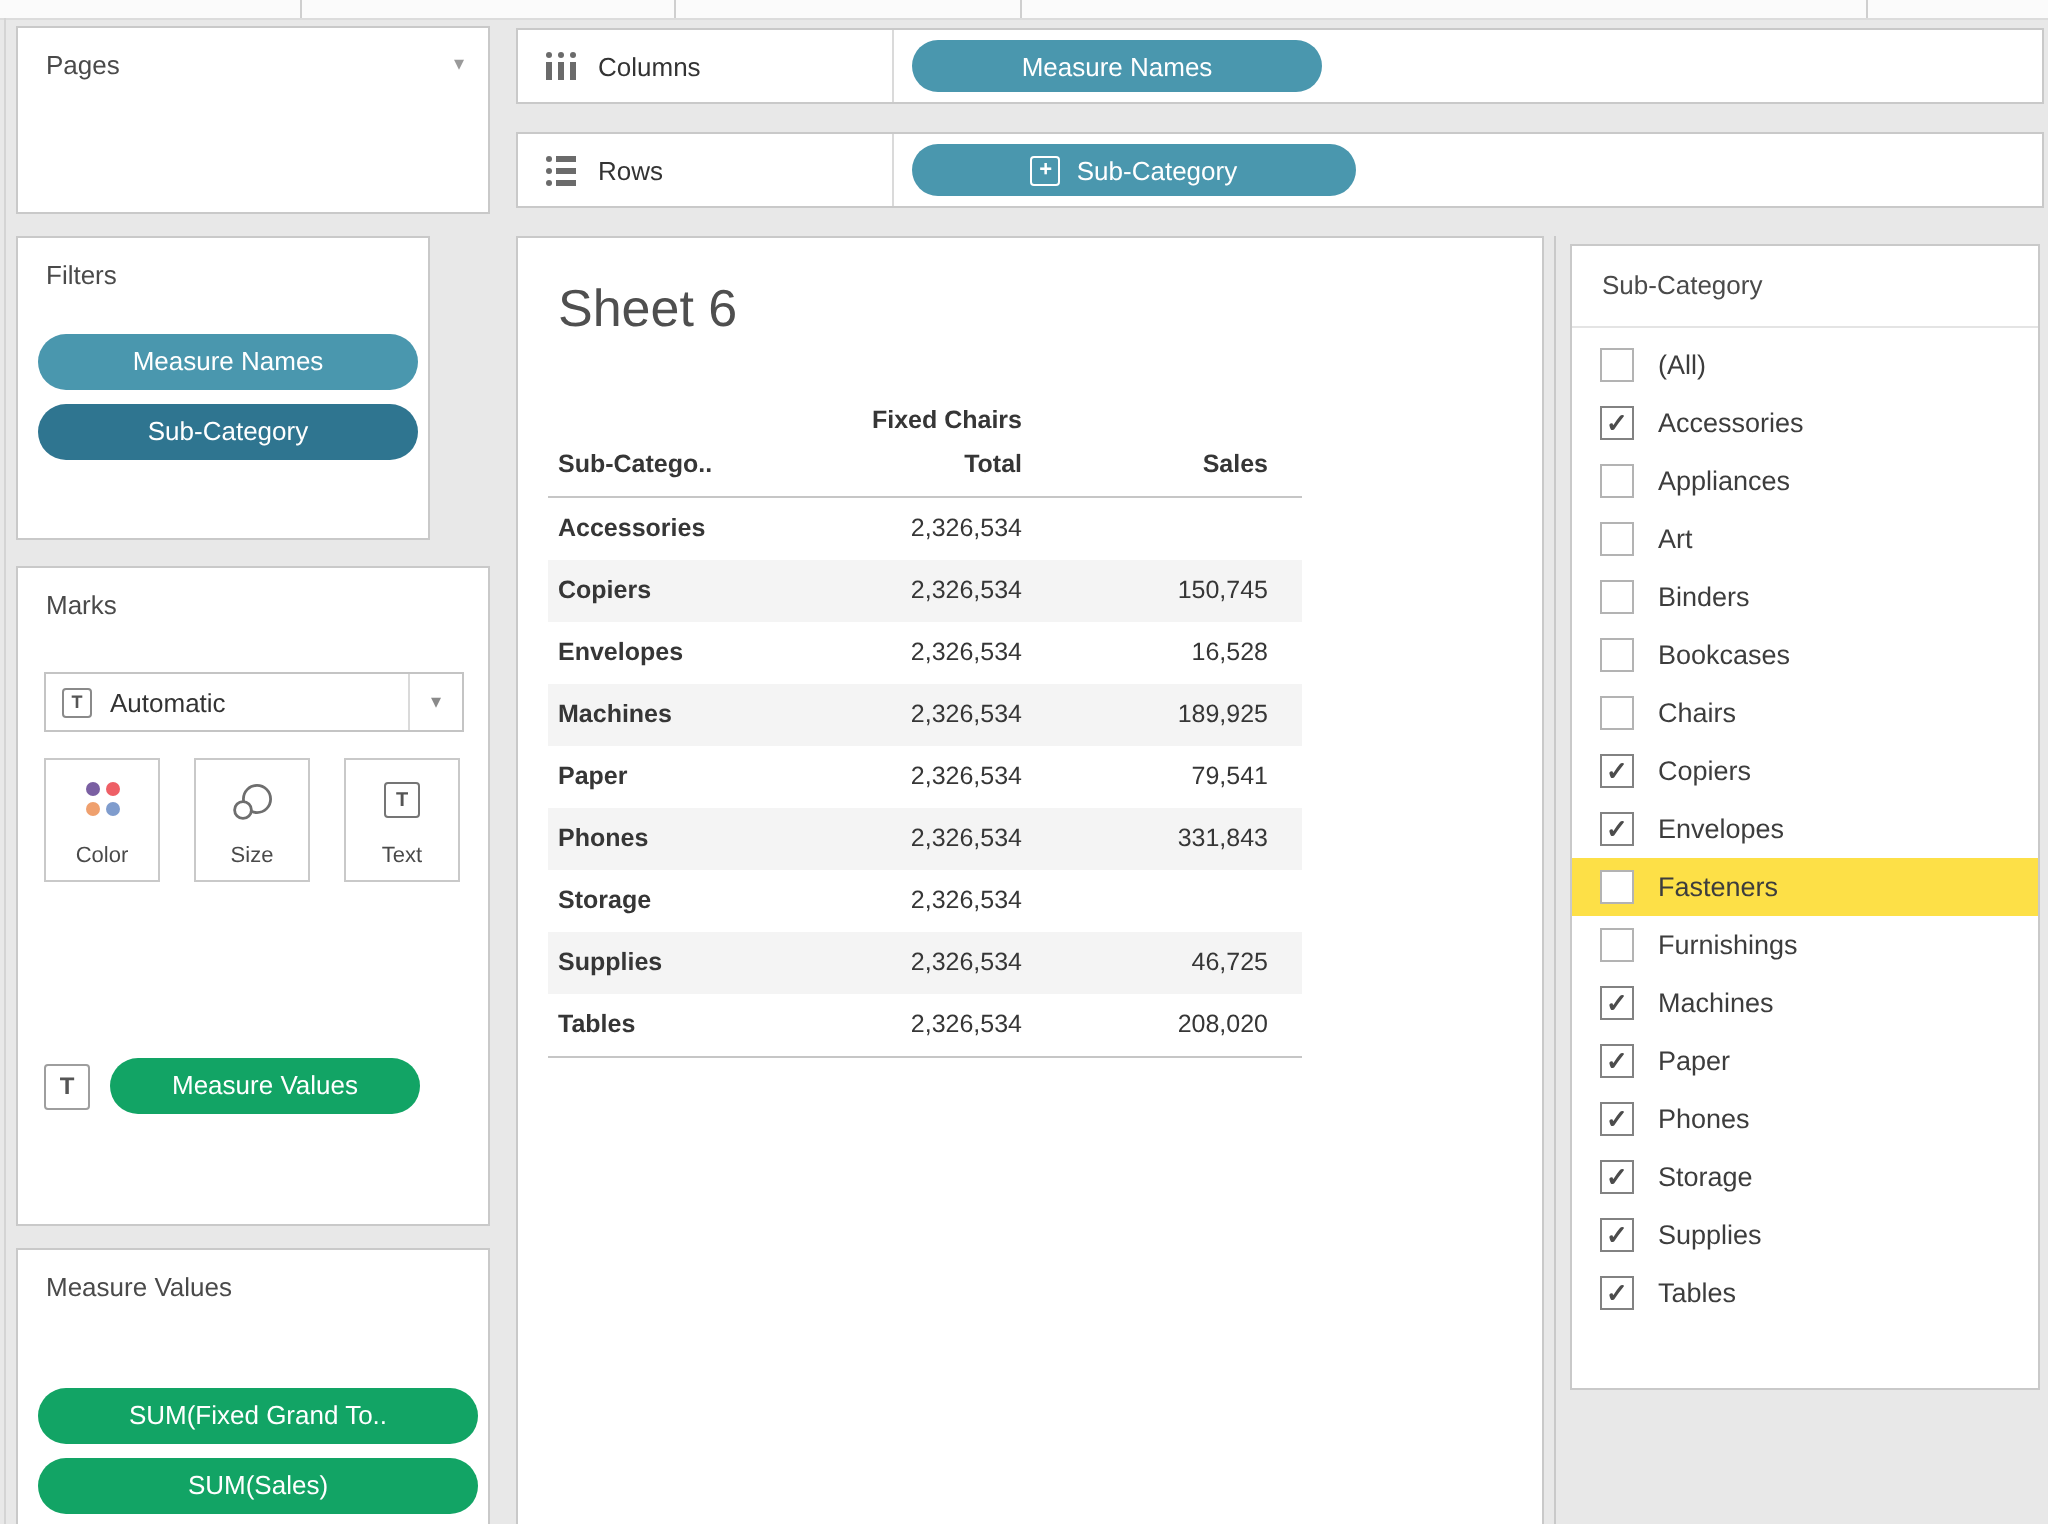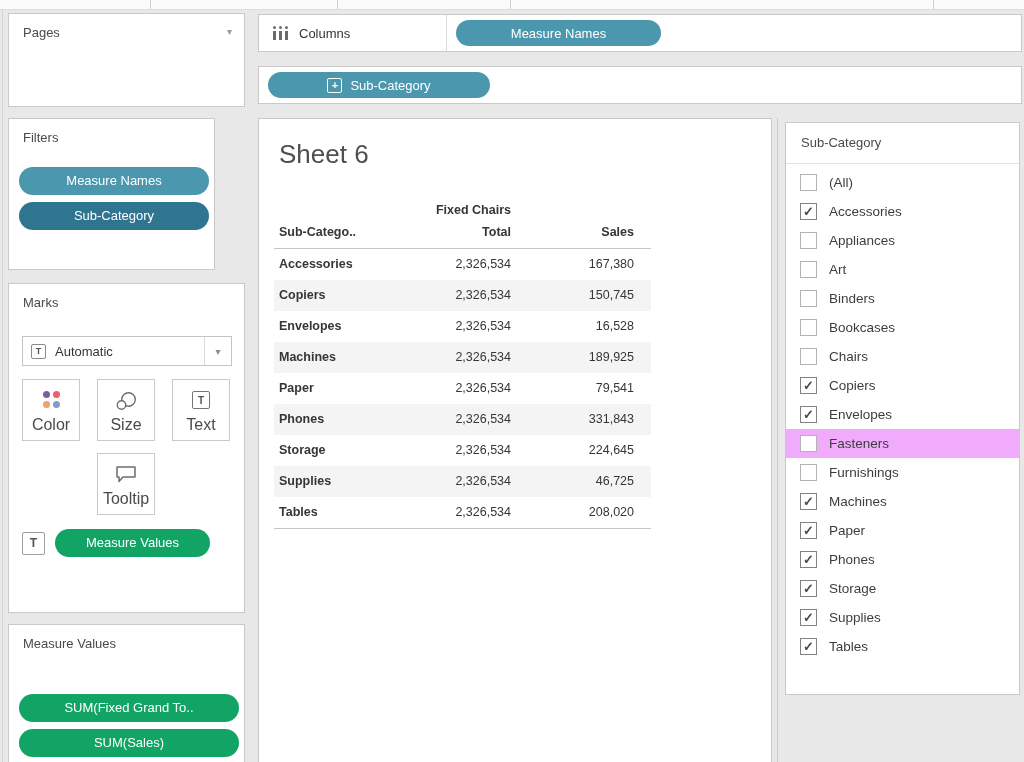--- a/index.html
+++ b/index.html
@@ -64,21 +64,21 @@
   .marktype-combo{position:absolute;left:13px;top:52px;width:210px;height:30px;border:1px solid #c4c4c4;
                   background:#fff;box-sizing:border-box;display:flex;align-items:center;}
   .ticon{display:inline-flex;align-items:center;justify-content:center;border:1px solid #8a8a8a;
          color:#555;font-weight:bold;background:#fff;box-sizing:border-box;}
   .marktype-combo .ticon{width:15px;height:15px;font-size:9px;margin-left:8px;border-radius:2px;}
   .combo-text{font-size:13px;color:#333;margin-left:9px;}
   .combo-caret{position:absolute;right:0;top:0;width:26px;height:28px;border-left:1px solid #dadada;
                display:flex;align-items:center;justify-content:center;color:#8a8a8a;font-size:10px;}
   .mark-btn{position:absolute;width:58px;height:62px;border:1px solid #c9c9c9;background:#fff;box-sizing:border-box;}
   .mb-icon{position:absolute;top:11px;left:0;width:100%;display:flex;justify-content:center;}
-  .mb-label{position:absolute;bottom:6px;left:0;width:100%;text-align:center;font-size:16px;color:#4a4a4a;margin-top:28px;}
+  .mb-label{position:absolute;bottom:6px;left:0;width:100%;text-align:center;font-size:11px;color:#4a4a4a;margin-top:28px;}
   #btn-color{left:13px;top:95px;}  #btn-size{left:88px;top:95px;}  #btn-text{left:163px;top:95px;}
   #btn-detail{left:13px;top:169px;} #btn-tooltip{left:88px;top:169px;}
   .color-glyph{display:grid;grid-template-columns:7px 7px;grid-gap:3px;}
   .color-glyph i{width:7px;height:7px;border-radius:50%;display:block;}
   .text-glyph{width:16px;height:16px;border:1px solid #757575;border-radius:2px;display:flex;align-items:center;
               justify-content:center;font-size:10px;font-weight:bold;color:#555;}
   .detail-glyph{display:flex;flex-direction:column;align-items:center;gap:2px;}
   .detail-glyph .fdot{width:5px;height:5px;border-radius:50%;background:#6e6e6e;margin-left:6px;}
   .detail-glyph .orow{display:flex;gap:2px;}
   .detail-glyph .orow i{width:6px;height:6px;border:1px solid #6e6e6e;border-radius:50%;display:block;}
@@ -108,21 +108,21 @@
 
   
   .pane-divider{position:absolute;left:777px;top:118px;width:1px;height:644px;background:#c9c9c9;}
 
   
   #qf-card{left:785px;top:122px;width:235px;height:573px;}
   .qf-title{position:absolute;left:15px;top:12px;font-size:13px;color:#4a4a4a;}
   .qf-rule{position:absolute;left:0;top:40px;width:100%;height:1px;background:#e4e4e4;}
   .qf-list{position:absolute;left:0;top:45px;width:100%;}
   .qf-item{display:flex;align-items:center;height:29px;padding-left:14px;box-sizing:border-box;}
-  .qf-item.highlighted{background:#f0abfc;}
+  .qf-item.highlighted{background:#fde047;}
   .checkbox{width:15px;height:15px;border:1px solid #b3b3b3;background:#fff;box-sizing:content-box;
             display:flex;align-items:center;justify-content:center;margin-right:12px;flex:none;}
   .qf-item.checked .checkbox{border-color:#828282;}
   .check{display:none;font-size:13px;font-weight:bold;color:#4c4c4c;line-height:1;margin-top:-1px;}
   .qf-item.checked .check{display:block;}
   .qf-label{font-size:13.5px;color:#3d3d3d;white-space:nowrap;}
 </style>
 </head>
 <body>
 
@@ -159,20 +159,37 @@
   </div>
   <div class="shelf-body">
       <div class="shelf-pill">
 
     <span>Measure Names</span>
   </div>
     </div>
 </div>
 
 <div class="shelf" style="top:66px">
+  <div class="shelf-head">
+    <span class="rows-glyph">
+      <span class="rbar">
+          <i></i>
+          <b></b>
+        </span>
+        <span class="rbar">
+          <i></i>
+          <b></b>
+        </span>
+        <span class="rbar">
+          <i></i>
+          <b></b>
+        </span>
+    </span>
+    <span class="shelf-label">Rows</span>
+  </div>
   <div class="shelf-body">
       <div class="shelf-pill expand">
     <span class="expand-icon">+</span>
     <span>Sub-Category</span>
   </div>
     </div>
 </div>
 
 <section class="card" id="filters-card">
   <span class="card-label">Filters</span>
@@ -214,28 +231,20 @@
   </div>
 
   <div class="mark-btn" id="btn-text">
     <span class="mb-icon">
         <span class="text-glyph">T</span>
       </span>
     <span class="mb-label">Text</span>
   </div>
 
 
-  <div class="mark-btn" id="btn-tooltip">
-    <span class="mb-icon">
-        <svg width="24" height="19" viewBox="0 0 24 19">
-      <path d="M3 2 h18 v10 h-12 l-4 4.5 v-4.5 h-2 z" fill="none" stroke="#6e6e6e" stroke-width="1.5" stroke-linejoin="round"></path>
-    </svg>
-      </span>
-    <span class="mb-label">Tooltip</span>
-  </div>
 
   <div class="encoding-row">
     <span class="ticon">T</span>
     <span class="pill green">Measure Values</span>
   </div>
 </section>
 
 <section class="card" id="mv-card">
   <span class="card-label">Measure Values</span>
   <div class="pill-stack">
@@ -248,21 +257,20 @@
   <h1 class="sheet-title" style="margin:0">Sheet 6</h1>
   <span class="th" id="h-fg">Fixed Chairs</span>
   <span class="th" id="h-subcat">Sub-Catego..</span>
   <span class="th" id="h-total">Total</span>
   <span class="th" id="h-sales">Sales</span>
   <div class="head-rule"></div>
   <div class="tbody">
       <div class="t-row">
     <span class="t-c1">Accessories</span>
     <span class="t-c2">2,326,534</span>
-    <span class="t-c3">167,380</span>
   </div>
       <div class="t-row banded">
     <span class="t-c1">Copiers</span>
     <span class="t-c2">2,326,534</span>
     <span class="t-c3">150,745</span>
   </div>
       <div class="t-row">
     <span class="t-c1">Envelopes</span>
     <span class="t-c2">2,326,534</span>
     <span class="t-c3">16,528</span>
@@ -278,21 +286,20 @@
     <span class="t-c3">79,541</span>
   </div>
       <div class="t-row banded">
     <span class="t-c1">Phones</span>
     <span class="t-c2">2,326,534</span>
     <span class="t-c3">331,843</span>
   </div>
       <div class="t-row">
     <span class="t-c1">Storage</span>
     <span class="t-c2">2,326,534</span>
-    <span class="t-c3">224,645</span>
   </div>
       <div class="t-row banded">
     <span class="t-c1">Supplies</span>
     <span class="t-c2">2,326,534</span>
     <span class="t-c3">46,725</span>
   </div>
       <div class="t-row">
     <span class="t-c1">Tables</span>
     <span class="t-c2">2,326,534</span>
     <span class="t-c3">208,020</span>

